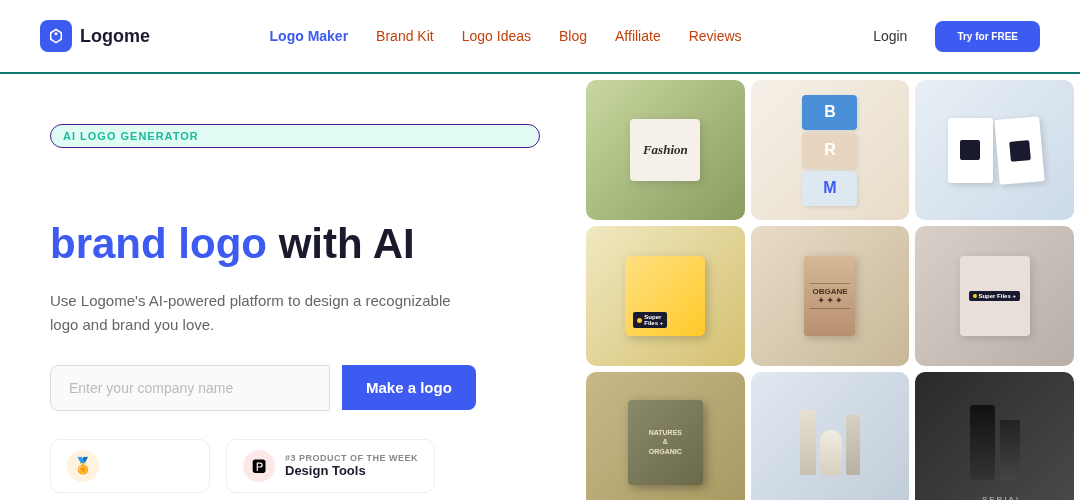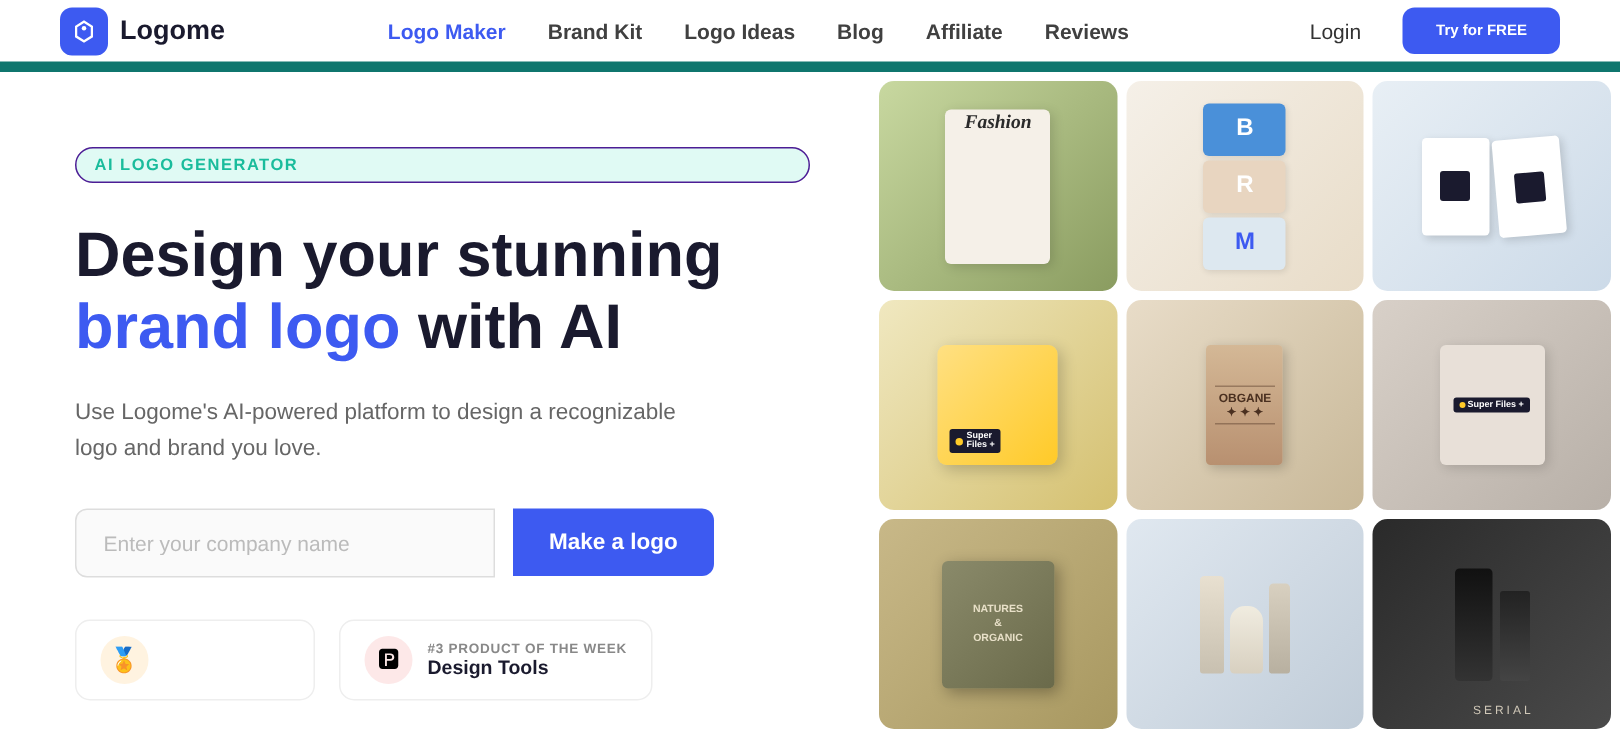--- a/index.html
+++ b/index.html
@@ -1,28 +1,28 @@
 <!DOCTYPE html>
 <html><head>
   <meta charset="utf-8">
   <style>
     * { margin: 0; padding: 0; box-sizing: border-box; }
     body { font-family: -apple-system, BlinkMacSystemFont, 'Segoe UI', sans-serif; background: #fff; width: 1080px; height: 500px; overflow: hidden; }
 
     
     .navbar {
       display: flex; align-items: center; justify-content: space-between;
-      padding: 0 40px; height: 48px; border-bottom: 7px solid #0f766e; background: #fff;
+      padding: 0 40px; height: 74px; border-bottom: 2px solid #0f766e; background: #fff;
       position: relative; z-index: 10; gap: 32px;
     }
     .nav-logo { display: flex; align-items: center; gap: 8px; font-weight: 700; font-size: 18px; color: #1a1a2e; }
     .nav-logo-icon { width: 32px; height: 32px; background: #3d5af1; border-radius: 8px; display: flex; align-items: center; justify-content: center; }
     .nav-logo-icon svg { width: 18px; height: 18px; fill: white; }
     .nav-links { display: flex; align-items: center; gap: 28px; font-size: 14px; }
-    .nav-links a { text-decoration: none; color: #404040; font-weight: 700; cursor: pointer; }
+    .nav-links a { text-decoration: none; color: #c2410c; font-weight: 400; cursor: pointer; }
     .nav-links a.active { color: #3d5af1; font-weight: 600; }
     .nav-right { display: flex; align-items: center; gap: 16px; }
     .btn-login { font-size: 14px; color: #333; background: none; border: none; cursor: pointer; font-weight: 500; padding: 8px 12px; }
     .btn-try { background: #3d5af1; color: #fff; border: none; border-radius: 8px; padding: 10px 22px; font-size: 10px; font-weight: 600; cursor: pointer; }
 
     
     .main { display: flex; height: 444px; }
 
     
     .hero { flex: 0 0 580px; padding: 50px 40px 40px 50px; display: flex; flex-direction: column; justify-content: flex-start; }
@@ -53,21 +53,21 @@
     .cell-4 { background: linear-gradient(135deg, #f0e8c0, #d4c070); }
     .cell-5 { background: linear-gradient(135deg, #e8dcc8, #c8b898); }
     .cell-6 { background: linear-gradient(135deg, #d8d0c8, #b8b0a8); }
     .cell-7 { background: linear-gradient(135deg, #c8b888, #a89860); }
     .cell-8 { background: linear-gradient(135deg, #e0e8f0, #c0ccd8); }
     .cell-9 { background: linear-gradient(135deg, #2a2a2a, #4a4a4a); }
 
     .grid-cell-inner { width: 100%; height: 100%; display: flex; align-items: center; justify-content: center; flex-direction: column; }
 
     
-    .tote-bag { width: 70px; height: 103px; background: #f5f0e8; border-radius: 4px; display: flex; justify-content: center; position: relative; box-shadow: 2px 2px 8px rgba(0,0,0,0.15); }
+    .tote-bag { width: 70px; height: 62px; background: #f5f0e8; border-radius: 4px; display: flex; align-items: center; justify-content: center; position: relative; box-shadow: 2px 2px 8px rgba(0,0,0,0.15); }
     .tote-text { font-family: Georgia, serif; font-style: italic; font-size: 13px; font-weight: 700; color: #2a2a2a; }
 
     
     .brand-cards { display: flex; flex-direction: column; gap: 3px; padding: 8px; }
     .mini-card { width: 55px; height: 35px; border-radius: 4px; display: flex; align-items: center; justify-content: center; font-weight: 800; font-size: 16px; box-shadow: 1px 1px 4px rgba(0,0,0,0.1); }
     .mc-blue { background: #4a90d9; color: white; }
     .mc-green { background: #5ab85a; color: white; }
     .mc-cream { background: #f5f0e0; color: #333; }
 
     
@@ -131,21 +131,21 @@
     <button class="btn-login">Login</button>
     <button class="btn-try">Try for FREE</button>
   </div>
 </nav>
 
 <div class="main">
 
   <section class="hero">
     <span class="ai-badge">AI LOGO GENERATOR</span>
     <h1 class="hero-heading">
-      <span>Design your stunning</span><br>
+      <br>
       <span class="blue">brand logo</span><span> with AI</span>
     </h1>
     <p class="hero-sub">Use Logome's AI-powered platform to design a recognizable logo and brand you love.</p>
     <div class="hero-form">
       <input class="hero-input" type="text" placeholder="Enter your company name" style="">
       <button class="btn-make">Make a logo</button>
     </div>
     <div class="badges-row">
       <div class="badge-card">
         <div class="badge-icon orange">🏅</div>

